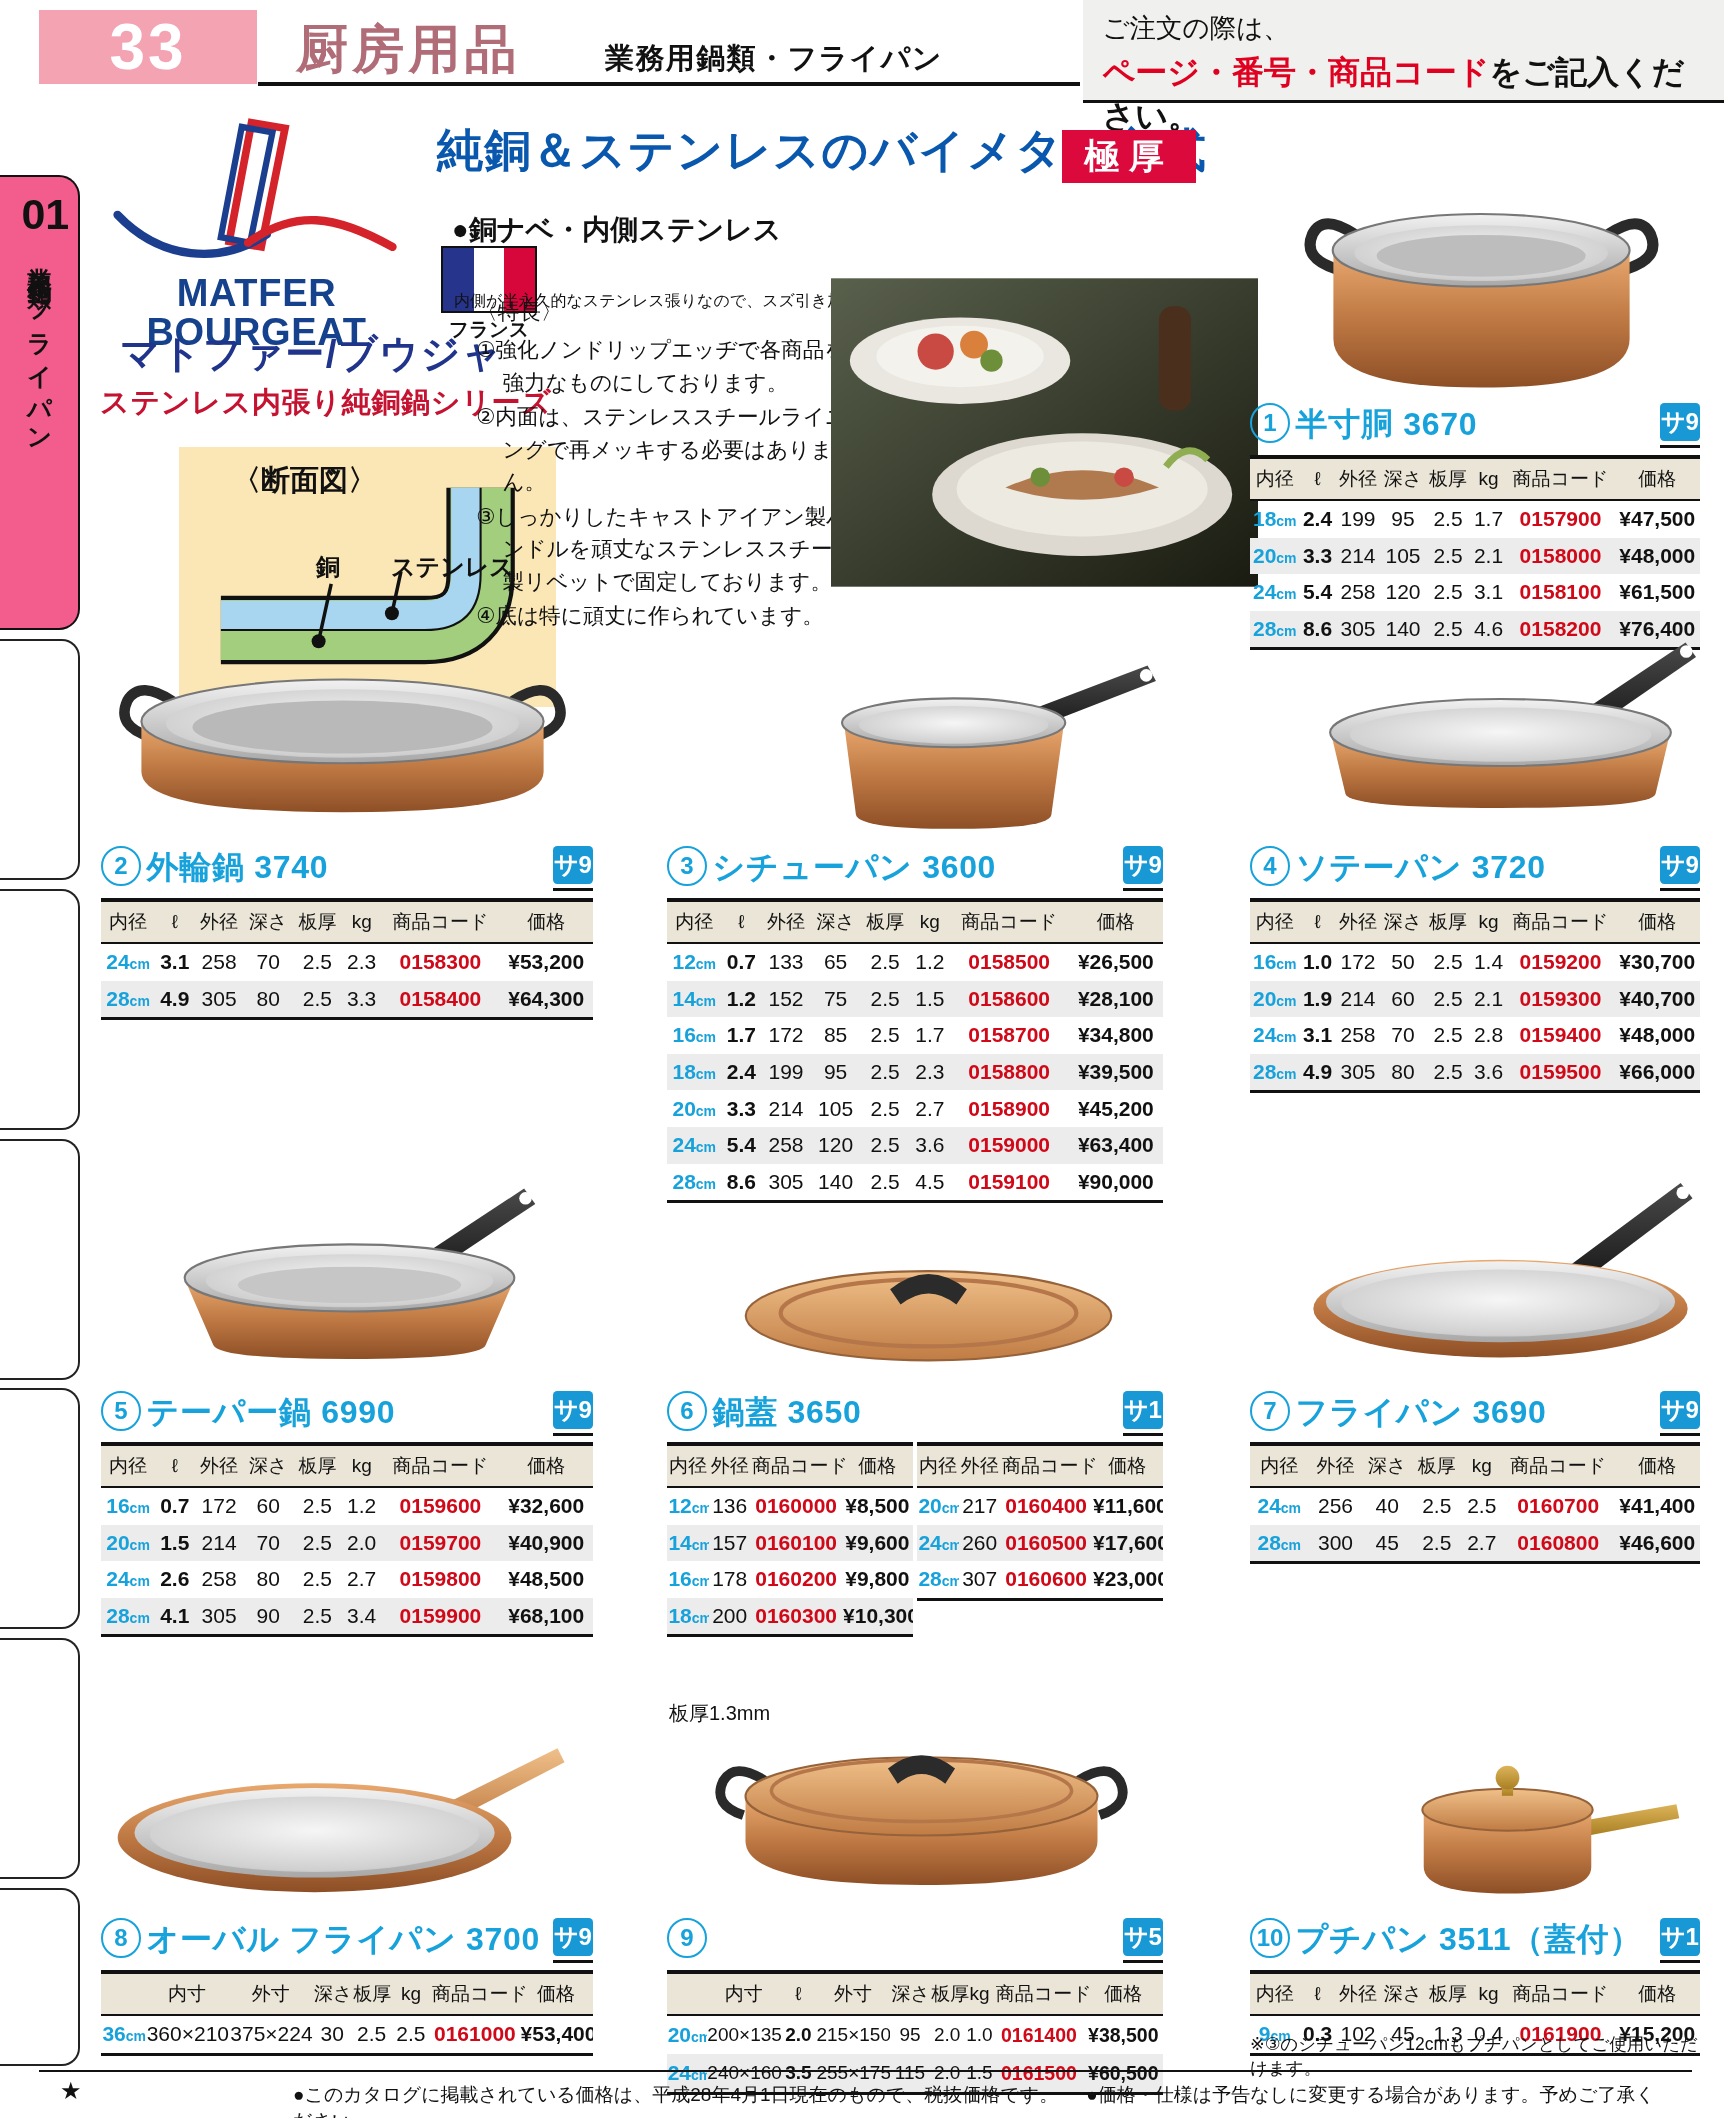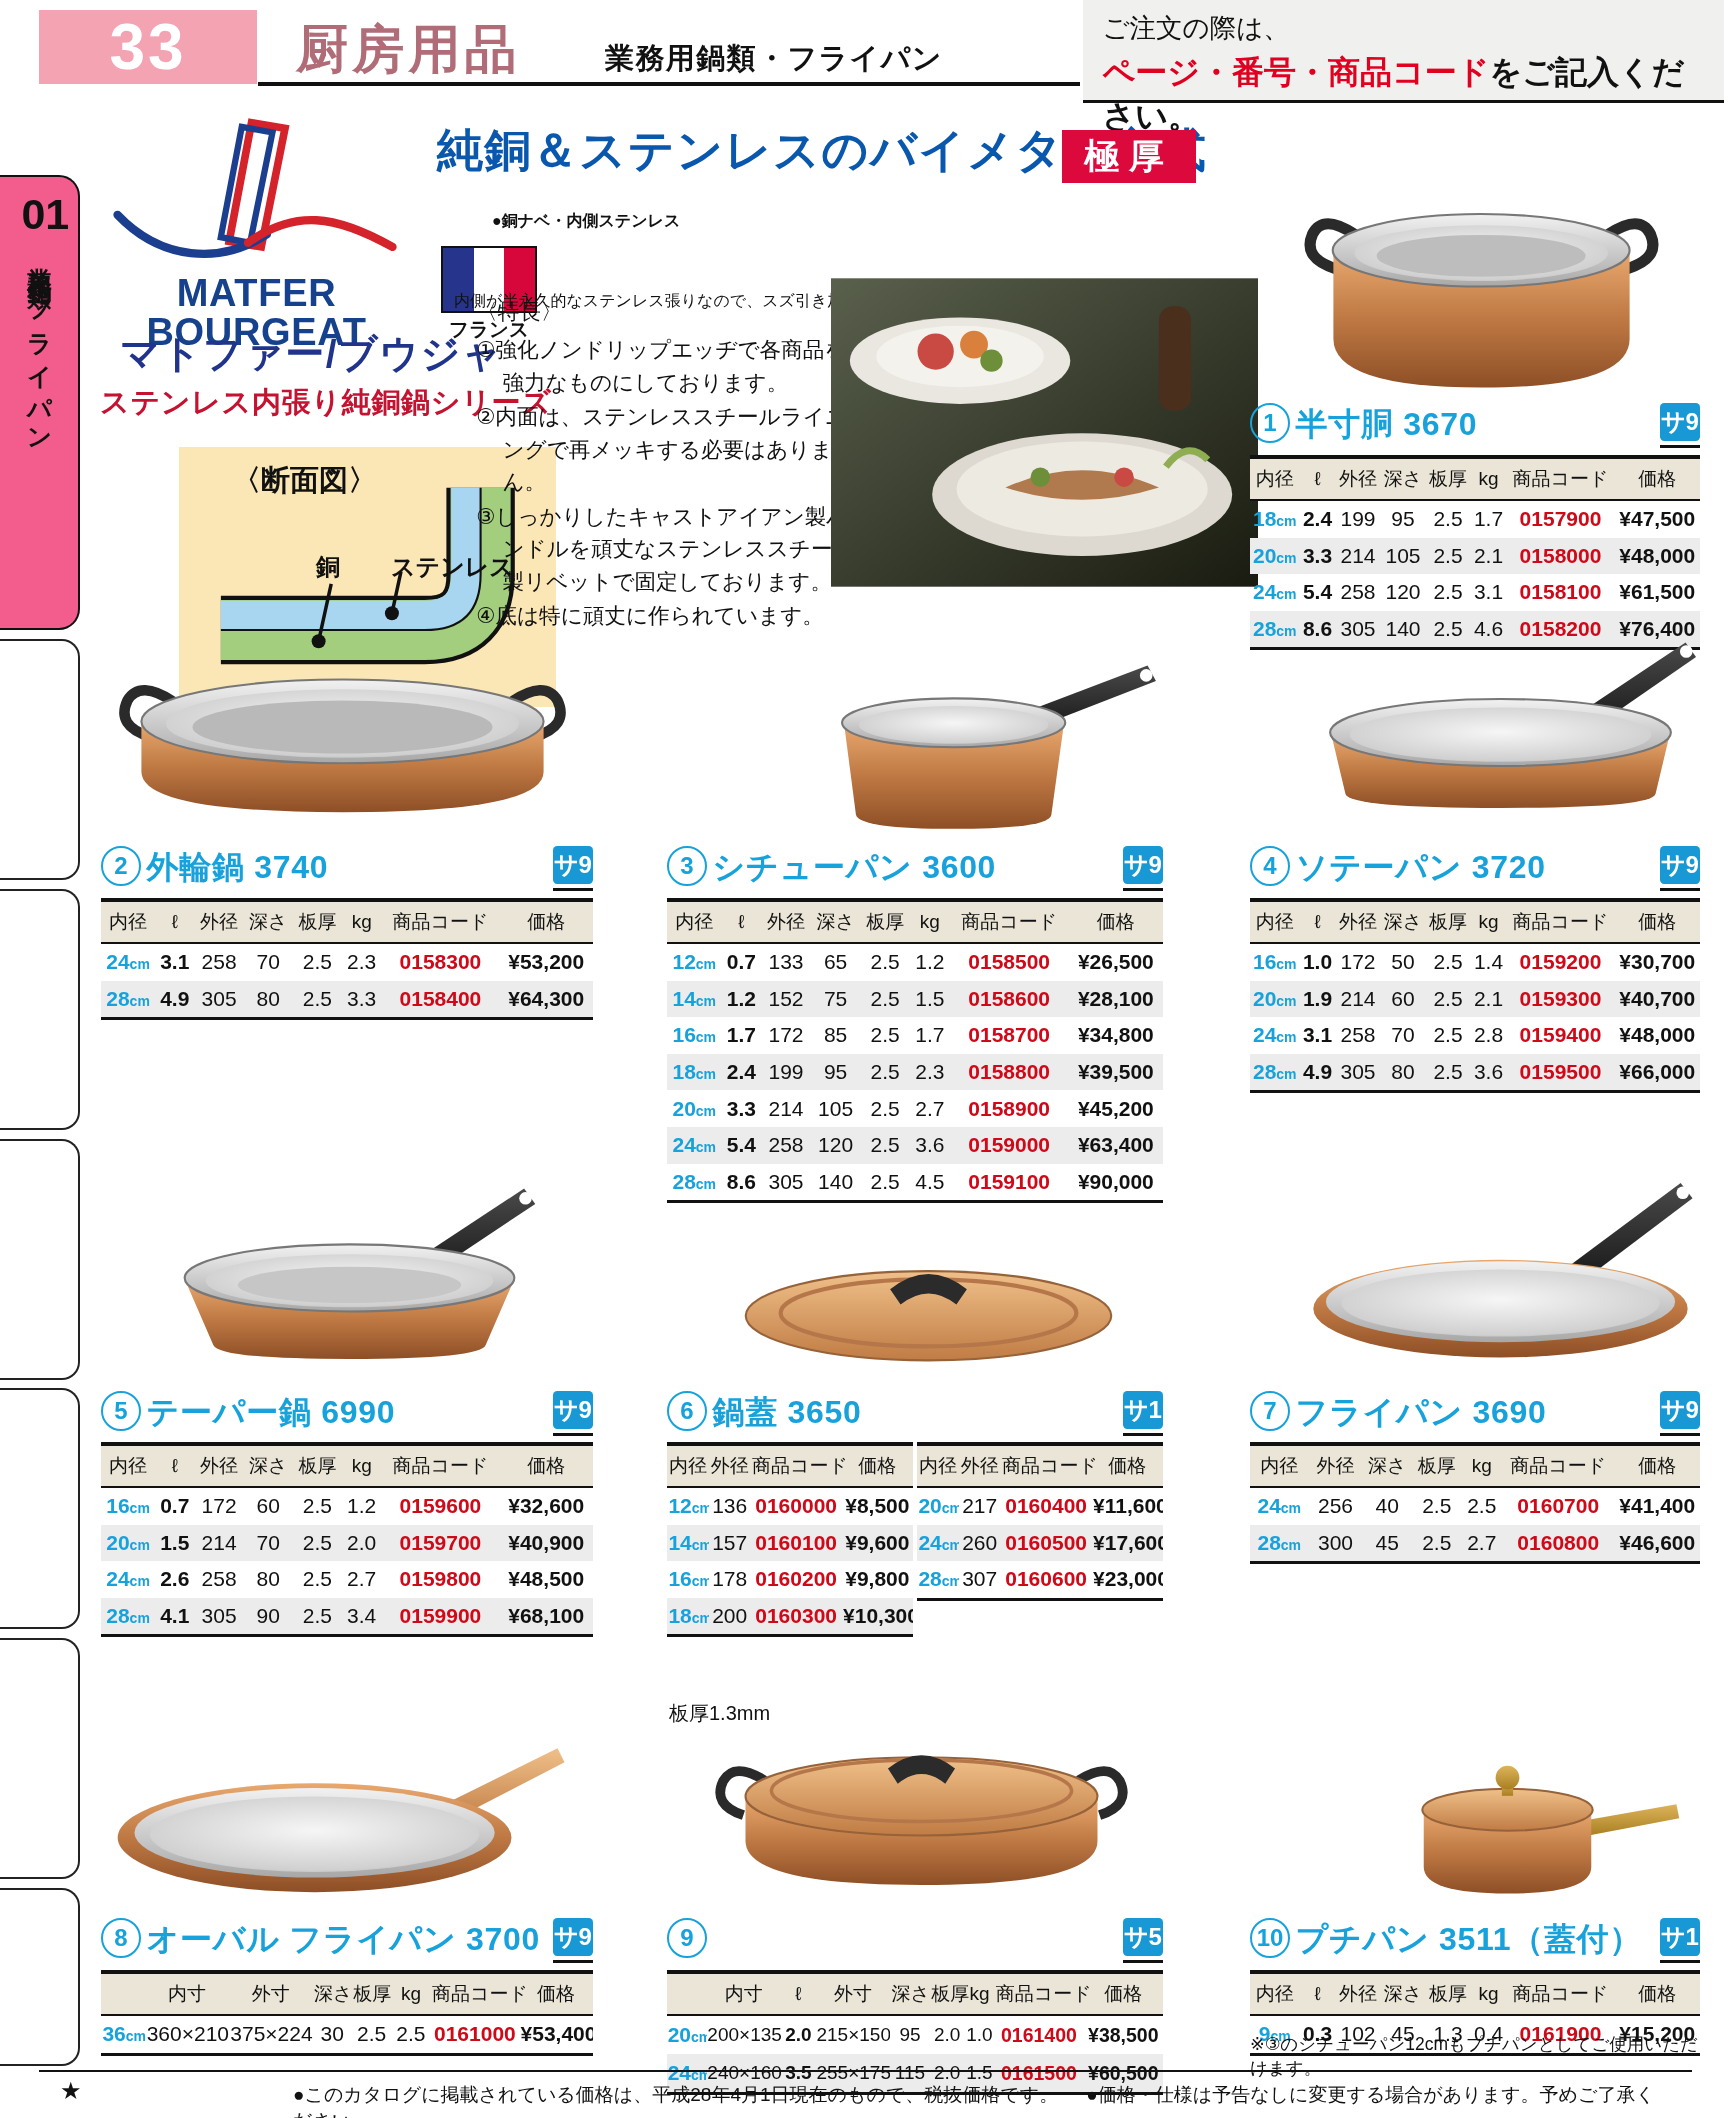--- a/index.html
+++ b/index.html
@@ -37,21 +37,21 @@
   .flag{left:441px;top:246px;width:92px;height:63px;border:2.1px solid #111;display:flex;}
   .flag div{flex:1;}
   .flag-blue{background:#27348B;}  .flag-white{background:#fff;}  .flag-red{background:#D7063B;}
   .flag-label{left:440px;top:316px;width:98px;text-align:center;font-size:19.5px;font-weight:bold;}
   .brand-name{left:120px;top:327px;font-size:39px;font-weight:bold;color:#20348C;letter-spacing:1.4px;}
   .brand-series{left:100px;top:383px;font-size:29px;font-weight:bold;color:#C41230;letter-spacing:0.7px;}
 
   .hero-title{left:437px;top:120px;font-size:46px;font-weight:bold;color:#0A58AE;letter-spacing:1.4px;}
   .hero-badge{left:1062px;top:130px;width:134px;height:53px;background:#DC0A3C;color:#fff;
     font-size:35px;font-weight:bold;display:flex;align-items:center;justify-content:center;letter-spacing:9.8px;}
-  .hero-bullet{left:492px;top:211px;font-size:16px;font-weight:bold;}
+  .hero-bullet{left:452px;top:211px;font-size:28px;font-weight:bold;}
   .hero-desc{left:454px;top:246px;width:705px;font-size:16px;line-height:1.35;margin-top:44px;}
   .features{left:476px;top:296px;width:383px;font-size:21.6px;line-height:1.52;}
   .features .ft-title{margin-bottom:5px;}
   .features li{list-style:none;padding-left:26.5px;text-indent:-26.5px;margin:0 0 1.4px 0;}
   .features ul{margin:0;padding:0;}
 
   .diagram-box{left:179px;top:447px;width:377px;height:260px;background:#FBE7B5;}
   .diagram-caption{left:159px;top:715px;font-size:21px;line-height:1.4;}
 
   .photo{background:transparent;}

